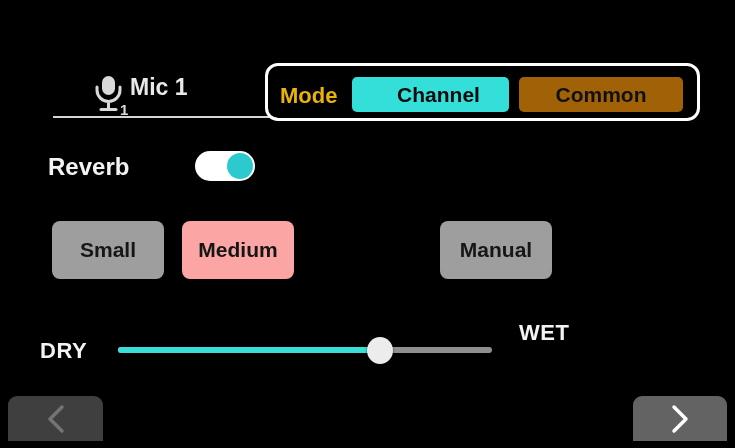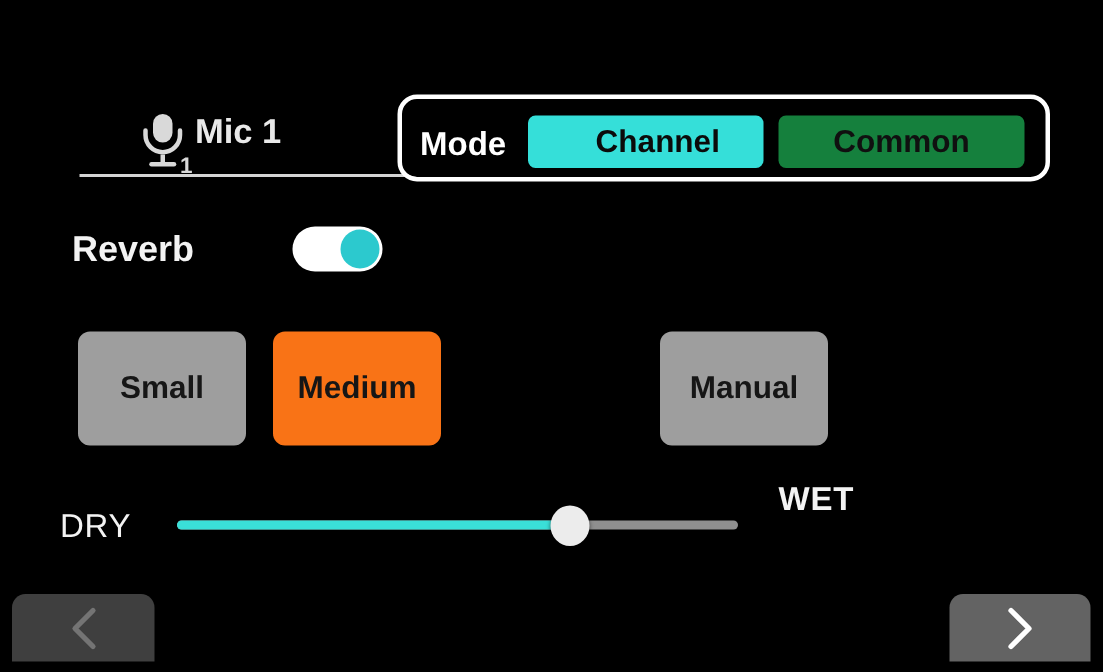--- a/index.html
+++ b/index.html
@@ -13,43 +13,43 @@
   .title{position:absolute;left:0;top:0;width:100%;height:54px;line-height:54px;text-align:center;
          color:#f2f2f2;font-size:25px;font-weight:700;letter-spacing:.2px;}
   .home-btn{position:absolute;right:10px;top:8px;width:44px;height:40px;display:flex;align-items:center;justify-content:center;cursor:pointer;}
   
   .mic-icon{position:absolute;left:90px;top:74px;width:42px;height:42px;}
   .mic-label{position:absolute;left:130px;top:74px;color:#e9e9e9;font-size:23px;font-weight:700;}
   .mic-underline{position:absolute;left:53px;top:116px;width:632px;height:2px;background:#d4d4d4;}
   
   .mode-highlight{position:absolute;left:265px;top:63px;width:435px;height:58px;box-sizing:border-box;
     border:3px solid #fff;border-radius:13px;box-shadow:inset 0 0 0 2px #000;background:transparent;}
-  .mode-label{position:absolute;left:280px;top:83px;color:#ffffff;font-size:22px;font-weight:700;}
+  .mode-label{position:absolute;left:280px;top:83px;color:#eab308;font-size:22px;font-weight:700;}
   .mode-btn{position:absolute;top:77px;height:35px;box-sizing:border-box;border-radius:5px;
     display:flex;align-items:center;justify-content:center;font-size:21px;font-weight:700;cursor:pointer;
-    background:#15803d;color:#101010;}
+    background:#a16207;color:#101010;}
   .mode-btn.selected{background:#35dfd9;color:#0b0b0b;}
   #mode-channel{left:352px;width:157px;padding-left:16px;}
   #mode-common{left:519px;width:164px;}
   
   .reverb-label{position:absolute;left:48px;top:153px;color:#f3f3f3;font-size:24px;font-weight:700;}
   .toggle{position:absolute;left:195px;top:151px;width:60px;height:30px;border-radius:15px;background:#8a8a8a;cursor:pointer;}
   .toggle.on{background:#ffffff;}
   .toggle .knob{position:absolute;left:2px;top:2px;width:26px;height:26px;border-radius:50%;background:#8a8a8a;}
   .toggle.on .knob{left:auto;right:2px;background:#2cc9ce;}
   
-  .type-btn{position:absolute;top:221px;height:76px;border-radius:8px;background:#9e9e9e;color:#161616;
+  .type-btn{position:absolute;top:221px;height:58px;border-radius:8px;background:#9e9e9e;color:#161616;
     display:flex;align-items:center;justify-content:center;font-size:21px;font-weight:700;cursor:pointer;}
-  .type-btn.selected{background:#f97316;}
+  .type-btn.selected{background:#fca5a5;}
   #type-small{left:52px;width:112px;}
   #type-medium{left:182px;width:112px;}
   #type-large{left:312px;width:110px;}
   #type-manual{left:440px;width:112px;}
   
-  .drywet-left{position:absolute;left:40px;top:338px;color:#f3f3f3;font-size:22px;font-weight:400;letter-spacing:.5px;}
+  .drywet-left{position:absolute;left:40px;top:338px;color:#f3f3f3;font-size:22px;font-weight:700;letter-spacing:.5px;}
   .drywet-right{position:absolute;left:519px;top:320px;color:#f3f3f3;font-size:22px;font-weight:700;letter-spacing:.5px;}
   .slider-track{position:absolute;left:118px;top:347px;width:374px;height:6px;border-radius:3px;background:#8f8f8f;}
   .slider-fill{position:absolute;left:118px;top:347px;height:6px;border-radius:3px;background:#3adfd8;}
   .slider-handle{position:absolute;top:337px;width:26px;height:27px;border-radius:50%;background:#ececec;
     box-shadow:0 1px 3px rgba(0,0,0,.6);cursor:pointer;}
   
   .nav-btn{position:absolute;top:396px;height:45px;border-radius:9px 9px 0 0;display:flex;align-items:center;justify-content:center;cursor:pointer;}
   #nav-prev{left:8px;width:95px;background:#3f3f3f;}
   #nav-next{left:633px;width:94px;background:#636363;}
   .nav-btn svg{display:block;}

